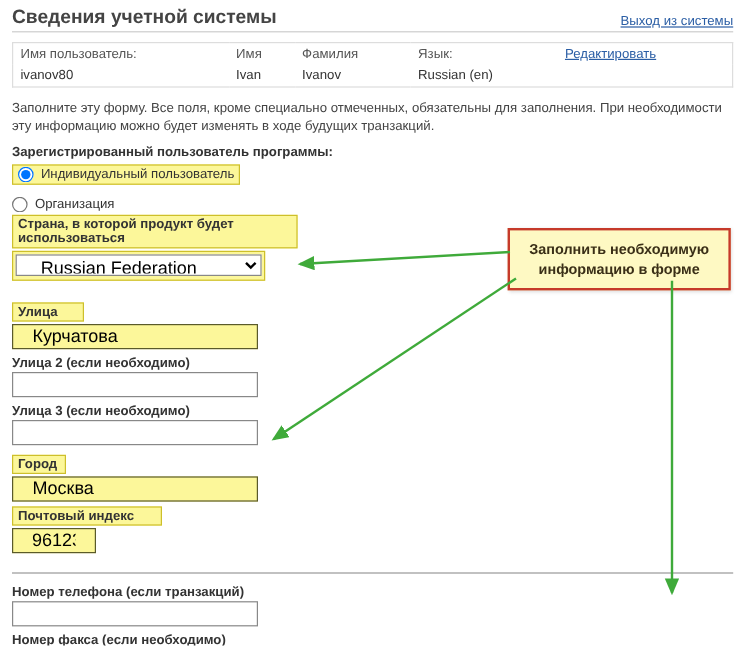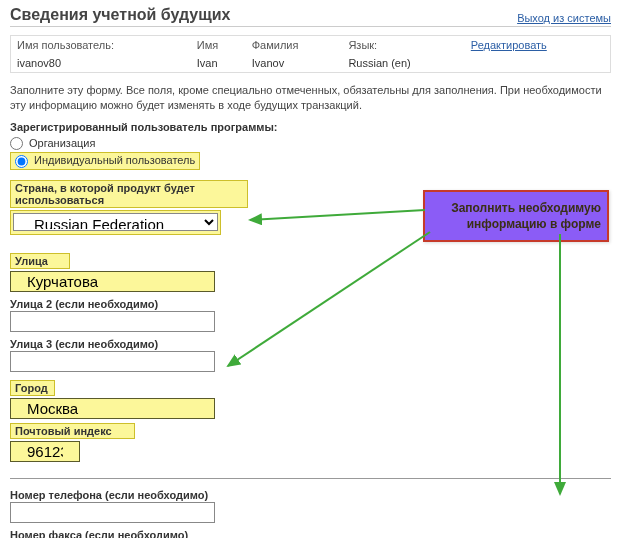--- a/index.html
+++ b/index.html
@@ -16,31 +16,31 @@
 .radio-row{margin-bottom:2px}
 .radio-row input{vertical-align:middle;margin:0 3px 0 0}
 .hl{background:#fcf79a;border:1px solid #cdbf2b;padding:1px 4px;display:inline-block;box-sizing:border-box}
 .hl-block{background:#fcf79a;border:1px solid #cdbf2b;padding:1px 4px;display:block;box-sizing:border-box;margin-bottom:2px}
 .field-label{font-size:11px;font-weight:bold;margin-bottom:1px}
 .text-input{width:195px;font-size:15px;padding:1px 16px;box-sizing:border-box;border:1px solid #888;background:#fff}
 .text-input.hl-inner{background:#fcf79a;border:1px solid #5a5a2a}
 select.text-input{height:18px}
 .country-sel{width:205px}
 .hr{border:0;border-top:1px solid #999;margin:10px 0}
-.callout{position:absolute;left:423px;top:190px;width:170px;background:#8b5cf6;border:2px solid #c63a2a;color:#3a2f17;font-weight:bold;font-size:12px;text-align:right;padding:8px 6px;line-height:1.35;box-shadow:1px 1px 3px rgba(0,0,0,.15)}
+.callout{position:absolute;left:423px;top:190px;width:170px;background:#fef9c3;border:2px solid #c63a2a;color:#3a2f17;font-weight:bold;font-size:12px;text-align:center;padding:8px 6px;line-height:1.35;box-shadow:1px 1px 3px rgba(0,0,0,.15)}
 svg.arrows{position:absolute;left:0;top:0;width:623px;height:538px;pointer-events:none}
 .form-area{position:relative}
 </style>
 </head>
 <body>
 
 <div class="page">
 
   <div class="header">
-    <h1>Сведения учетной будущих</h1>
+    <h1>Сведения учетной системы</h1>
     <a class="logout">Выход из системы</a>
   </div>
 
   <table class="info-table">
     <tbody>
         <tr>
       <th>Имя пользователь:</th>
       <th>Имя</th>
       <th>Фамилия</th>
       <th>Язык:</th>
@@ -54,33 +54,33 @@
       <td></td>
     </tr>
   </tbody>
     </table>
 
   <div class="intro">Заполните эту форму. Все поля, кроме специально отмеченных, обязательны для заполнения. При необходимости эту информацию можно будет изменять в ходе будущих транзакций.</div>
 
   <div class="form-area">
 
     <div class="section-label">Зарегистрированный пользователь программы:</div>
-    <div class="radio-row">
-      <label>
-        <input type="radio" name="utype" style="">
-        <span>Организация</span>
-      </label>
-    </div>
     <div class="radio-row" style="margin-bottom:10px">
       <span class="hl">
         <label>
           <input type="radio" name="utype" checked="" style="">
           <span>Индивидуальный пользователь</span>
         </label>
       </span>
+    </div>
+    <div class="radio-row">
+      <label>
+        <input type="radio" name="utype" style="">
+        <span>Организация</span>
+      </label>
     </div>
 
     <div class="hl-block" style="width:238px">
       <span class="field-label">Страна, в которой продукт будет использоваться</span>
     </div>
     <span class="hl" style="padding:2px;margin-bottom:10px">
       <select class="text-input country-sel">
         <option>Russian Federation</option>
       </select>
     </span>
@@ -103,21 +103,21 @@
     </div>
     <input class="text-input hl-inner" style="width: 205px; margin-bottom: 4px;" value="Москва">
 
     <div class="hl-block" style="width:125px">
       <span class="field-label">Почтовый индекс</span>
     </div>
     <input class="text-input hl-inner" style="width: 70px; margin-bottom: 6px;" value="961234">
 
     <hr class="hr">
 
-    <div class="field-label">Номер телефона (если необходимо)</div>
+    <div class="field-label">Номер телефона (если транзакций)</div>
     <input class="text-input" style="width: 205px; margin-bottom: 6px;" value="">
 
     <div class="field-label">Номер факса (если необходимо)</div>
     <input class="text-input" style="width: 205px; margin-bottom: 10px;" value="">
 
     
     
 
     
 

